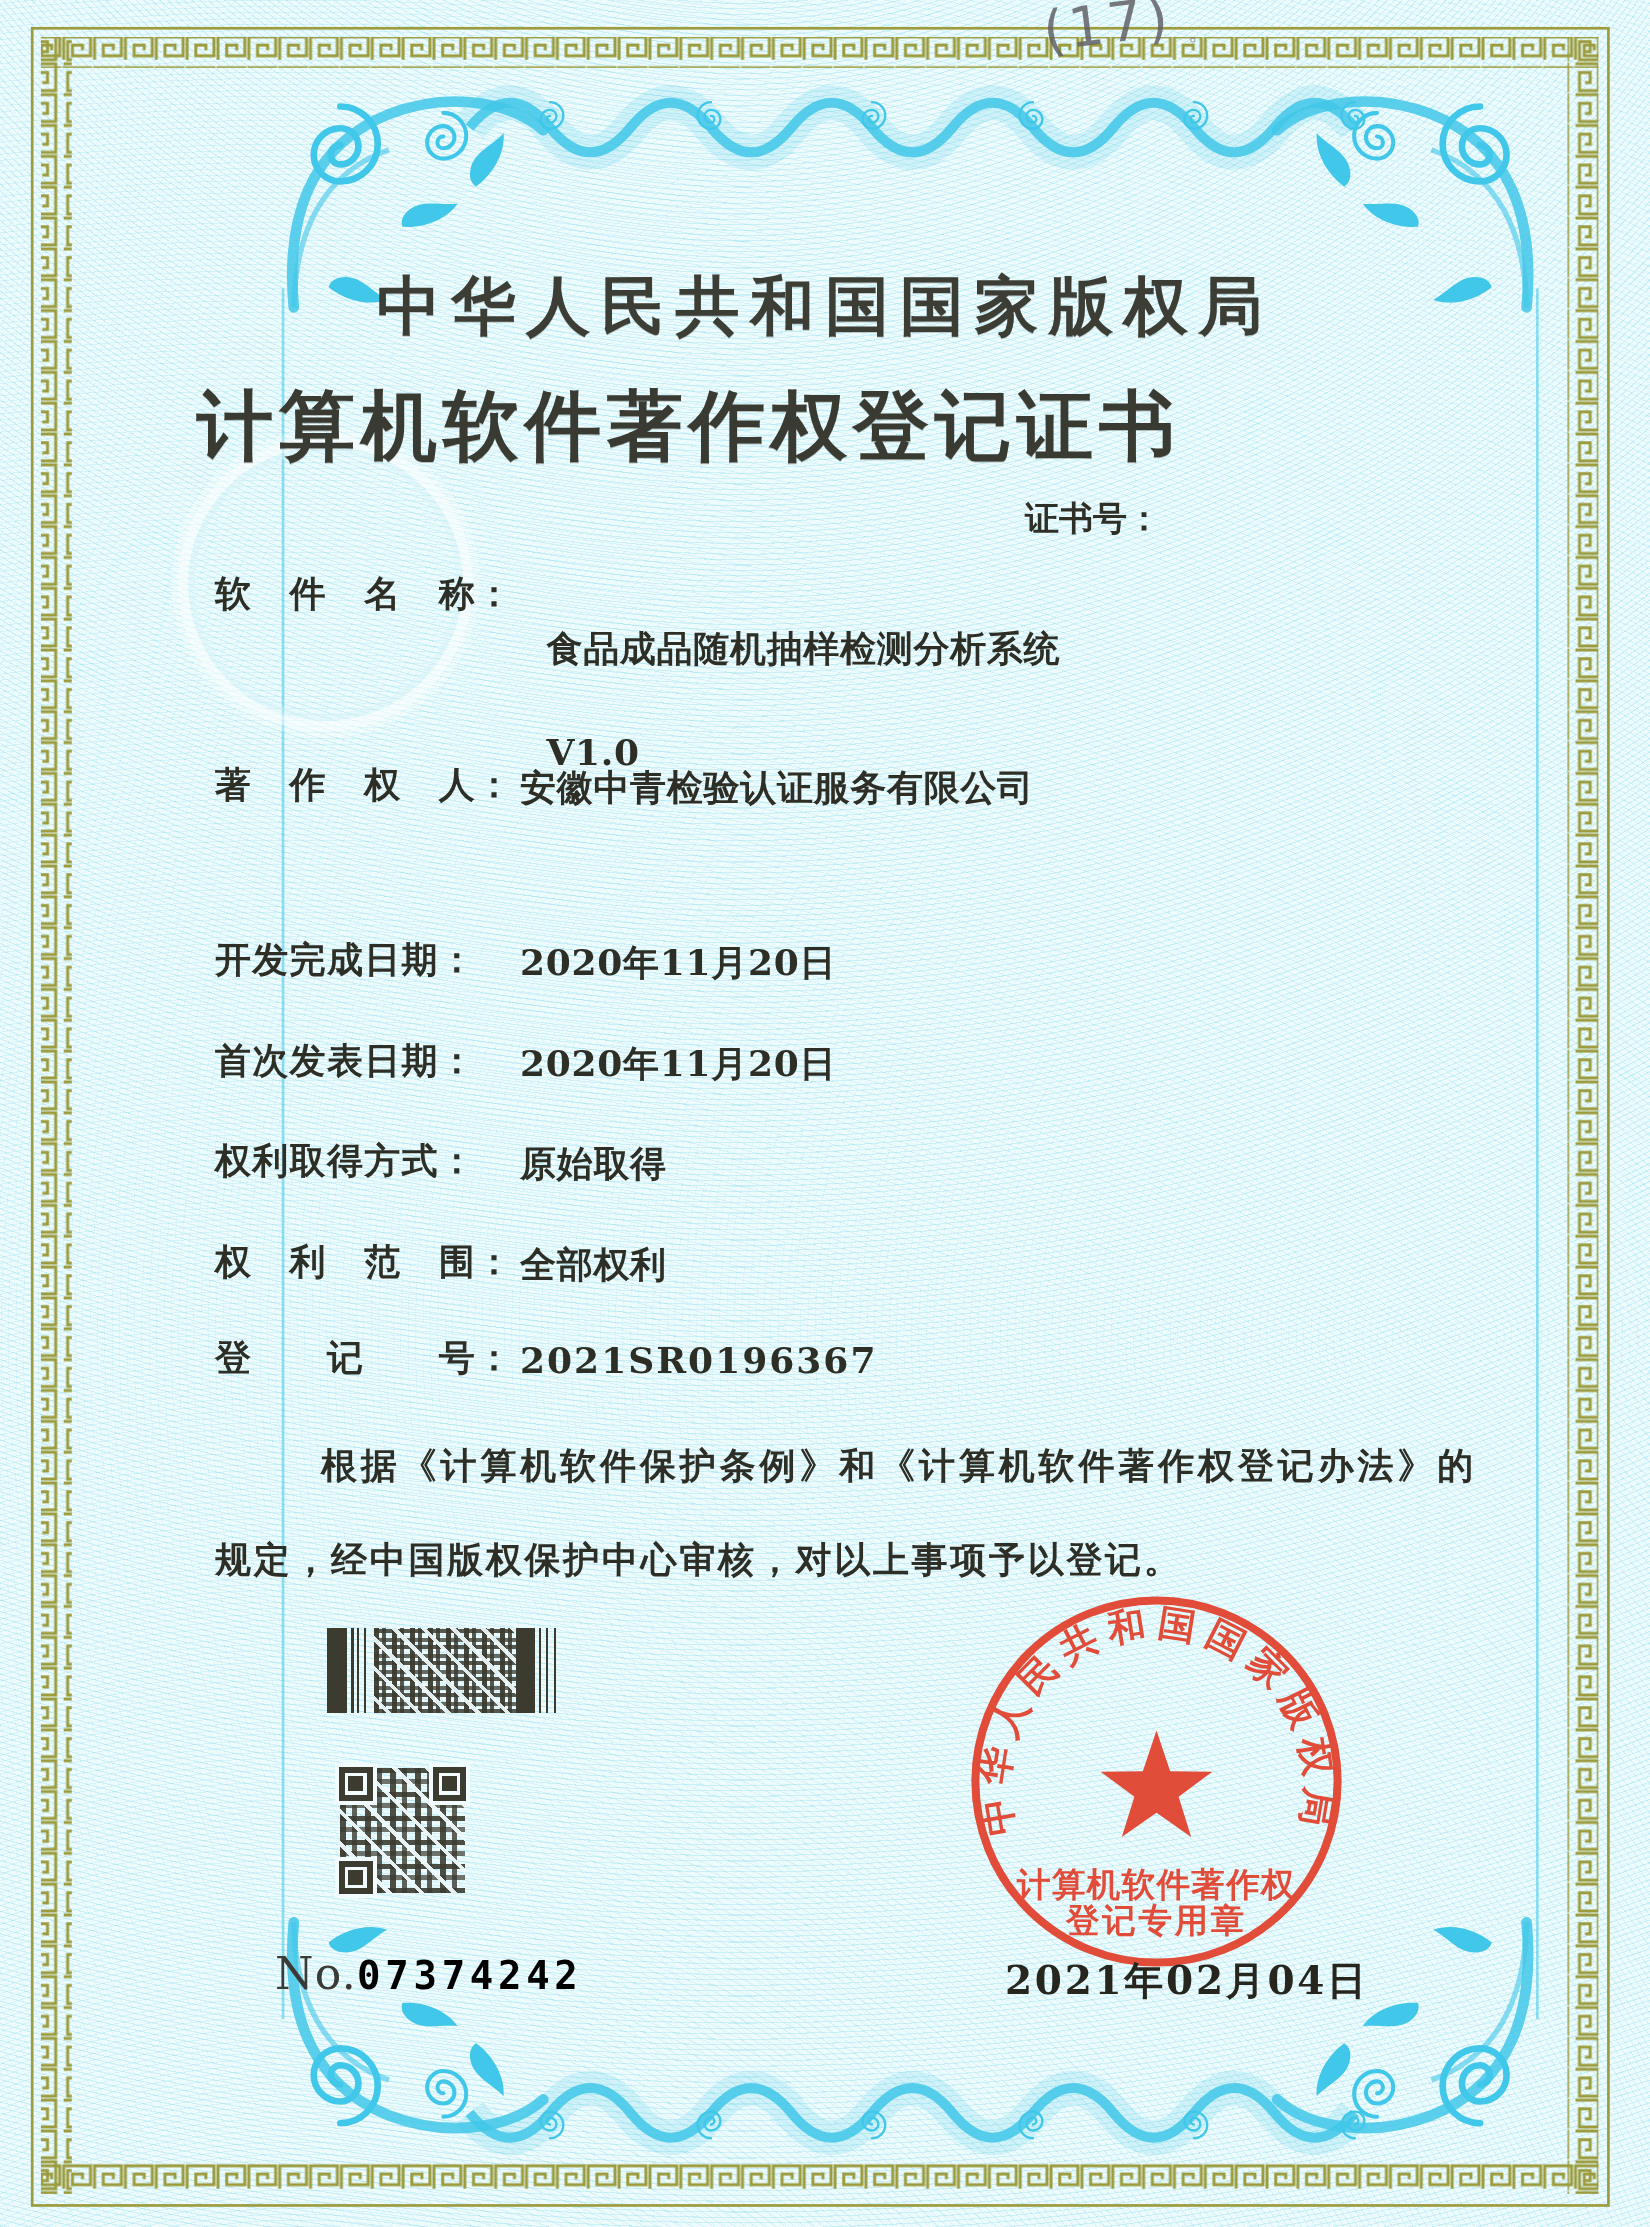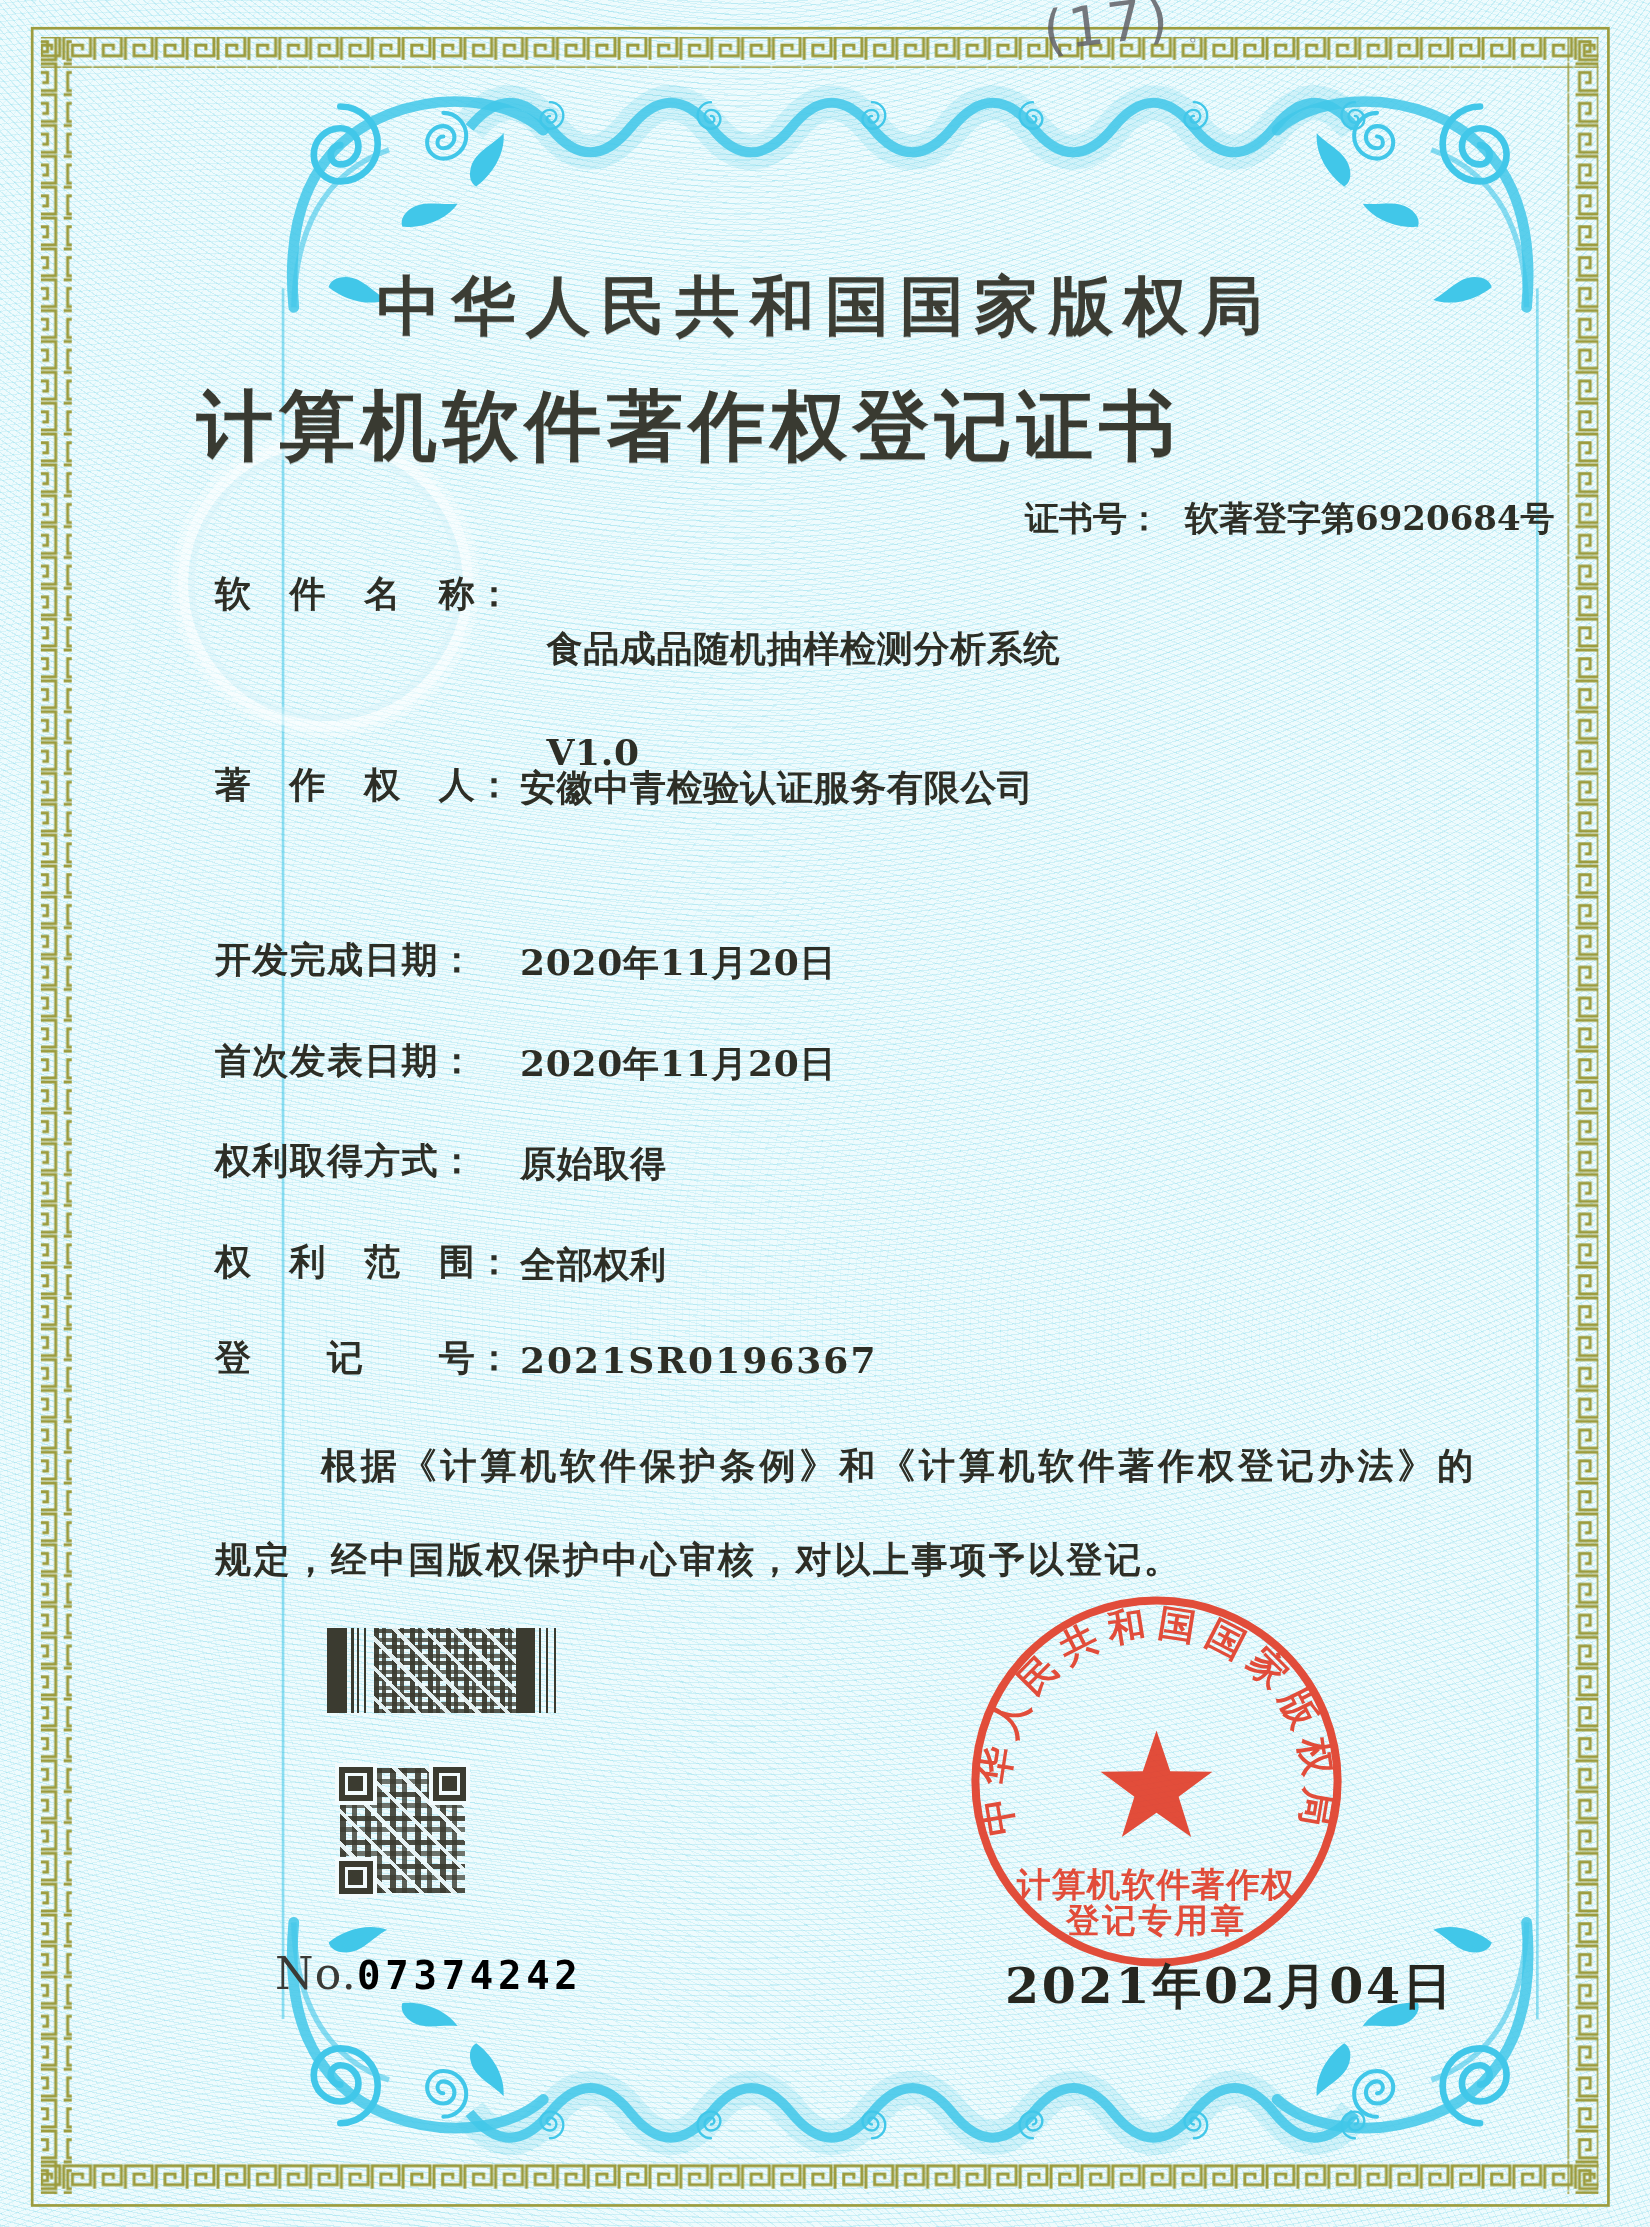--- a/index.html
+++ b/index.html
@@ -91,21 +91,21 @@
   .qr-finder{position:absolute;width:21.5px;height:21.5px;border:6.7px solid #3b3b30;
     background:#f2fbfd;box-shadow:0 0 0 4px #f2fbfd;}
   .qr-finder .core{width:14.8px;height:14.8px;margin:3.4px;background:#3b3b30;}
   .qr-tl{left:0;top:0;} .qr-tr{right:0;top:0;} .qr-bl{left:0;bottom:0;}
 
   
   .seal{position:absolute;left:962px;top:1587px;z-index:3;opacity:.93;}
 
   .issue-date{
     position:absolute;left:1005px;top:1954px;z-index:4;
-    font-size:49px;font-weight:600;color:#26261f;letter-spacing:2.7px;white-space:pre;
+    font-size:39px;font-weight:600;color:#26261f;letter-spacing:2.7px;white-space:pre;
   }
   .serial{position:absolute;left:275px;top:1948px;z-index:2;display:flex;align-items:baseline;}
   .serial-label{font-size:44px;color:#3a3a36;letter-spacing:1.3px;}
   .serial-number{
     font-family:"DejaVu Sans Mono","Liberation Mono",monospace;
     font-size:39px;color:#000000;letter-spacing:4.7px;font-weight:600;
   }
 </style>
 </head>
 <body>
@@ -182,21 +182,20 @@
 <div class="watermark"></div>
 
 <div class="handwriting">(17)</div>
 <div class="handwriting-mark">。</div>
 
 <div class="title1">中华人民共和国国家版权局</div>
 <div class="title2">计算机软件著作权登记证书</div>
 
 <div class="certline">
   <span>证书号：</span>
-  <span>软著登字第6920684号</span>
 </div>
 
 <div class="f-label" style="top:570px">软　件　名　称：</div>
 <div class="f-value" style="top:570px">
   <span>食品成品随机抽样检测分析系统</span><br>
   <span>V1.0</span>
 </div>
 
 <div class="f-label" style="top:761px">著　作　权　人：</div>
 <div class="f-value" style="top:761px">安徽中青检验认证服务有限公司</div>

